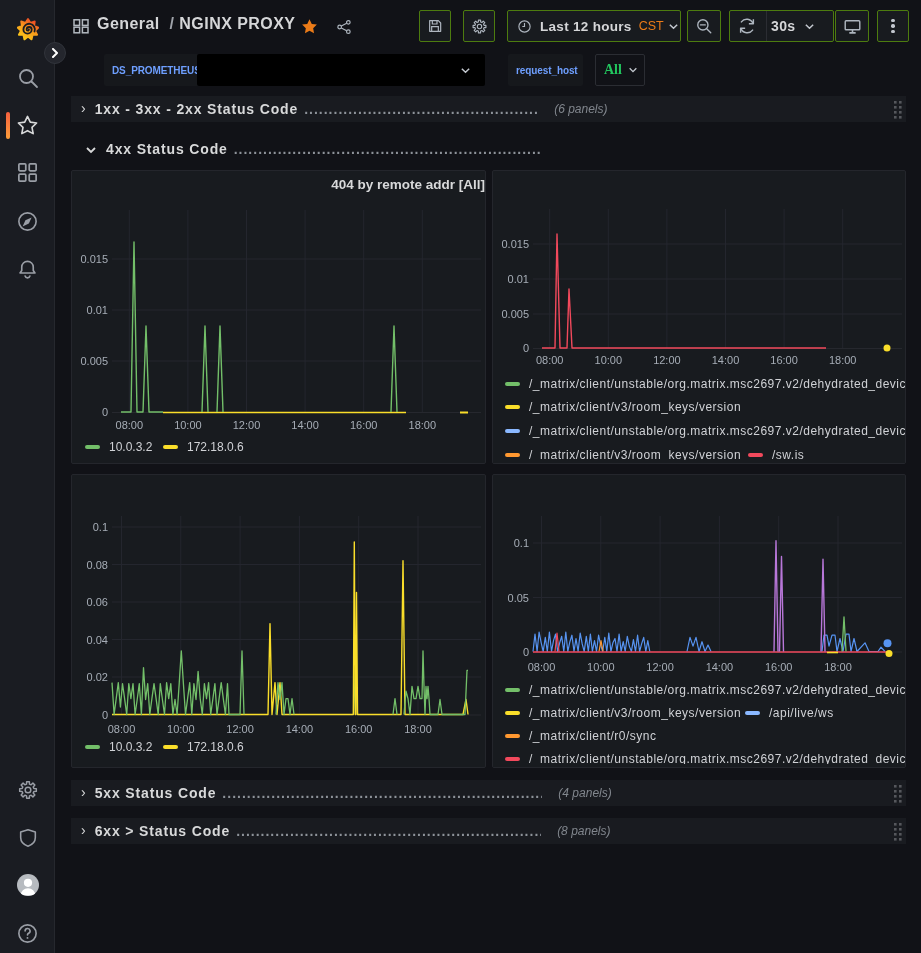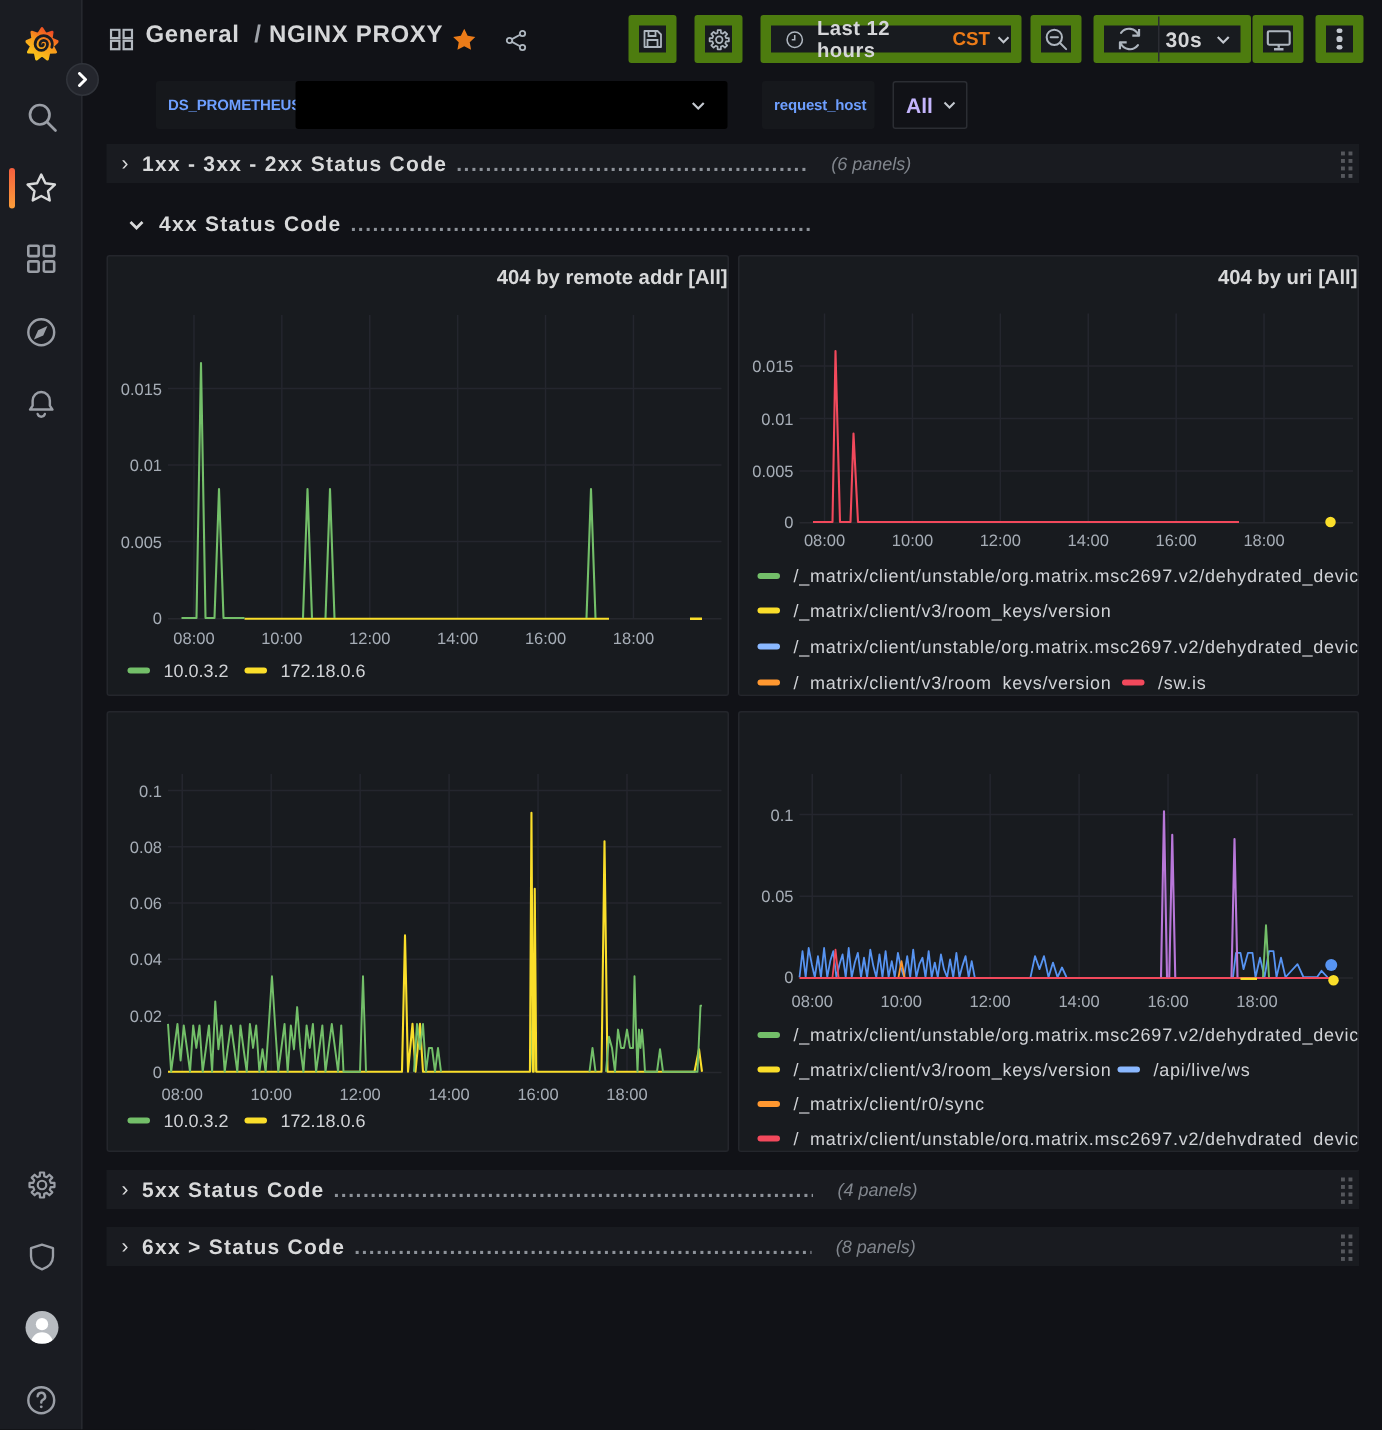--- a/index.html
+++ b/index.html
@@ -5,21 +5,21 @@
 * { margin:0; padding:0; box-sizing:border-box; }
 html,body { width:921px; height:953px; background:#111217; font-family:"Liberation Sans", sans-serif; overflow:hidden; }
 #page { position:relative; width:921px; height:953px; background:#111217; }
 
 #sidebar { position:absolute; left:0; top:0; width:55px; height:953px; background:#1a1c22; border-right:1px solid #26282e; }
 .sicon { position:absolute; left:0; width:55px; display:flex; justify-content:center; }
 #expander { position:absolute; left:44px; top:42px; width:22px; height:22px; border-radius:50%; background:#24262d; border:1px solid #31343b; z-index:30; display:flex; align-items:center; justify-content:center; }
 #activebar { position:absolute; left:6px; top:112px; width:4px; height:27px; border-radius:2px; background:linear-gradient(#f55f3e,#fc9e3a); }
 
 .navtitle { position:absolute; left:97px; top:15px; font-size:16px; color:#d5d6d8; font-weight:700; letter-spacing:0.45px; }
-.btn { position:absolute; height:32px; background:#181b1f; border:7px solid #4d7c0f; border-radius:2px; display:flex; align-items:center; justify-content:center; color:#aeb6bf; }
+.btn { position:absolute; height:32px; background:#181b1f; border:1px solid #4d7c0f; border-radius:2px; display:flex; align-items:center; justify-content:center; color:#aeb6bf; }
 
 .varlabel { position:absolute; top:54px; height:32px; background:#16181c; display:flex; align-items:center; padding:0 8px; color:#6e9fff; font-weight:700; font-size:10px; letter-spacing:-0.1px; border-radius:2px; white-space:nowrap; overflow:hidden; }
 
 .rowhead { position:absolute; left:71px; width:835px; height:26px; display:flex; align-items:center; color:#d8d9da; font-size:14px; font-weight:700; letter-spacing:0.85px; }
 .rowhead .dots { overflow:hidden; white-space:nowrap; color:#8d9299; font-weight:700; letter-spacing:1px; margin-left:6px; flex:none; }
 .rowhead .pcount { font-style:italic; font-weight:400; color:#81868d; font-size:12px; margin-left:16px; letter-spacing:0; white-space:nowrap; }
 .rowbg { background:#191b20; }
 .chev { color:#d8d9da; margin:-2px 9px 0 10px; font-weight:400; font-size:14px; letter-spacing:0; }
 
 .panel { position:absolute; width:415px; height:294px; background:#181b1f; border:1px solid #24262c; border-radius:2px; overflow:hidden; }
@@ -145,21 +145,21 @@
       <circle cx="12" cy="12" r="3.1"></circle>
       <path d="M21.08,10.49 L21.08,13.51 L18.40,13.60 L17.66,15.40 L19.49,17.35 L17.35,19.49 L15.40,17.66 L13.60,18.40 L13.51,21.08 L10.49,21.08 L10.40,18.40 L8.60,17.66 L6.65,19.49 L4.51,17.35 L6.34,15.40 L5.60,13.60 L2.92,13.51 L2.92,10.49 L5.60,10.40 L6.34,8.60 L4.51,6.65 L6.65,4.51 L8.60,6.34 L10.40,5.60 L10.49,2.92 L13.51,2.92 L13.60,5.60 L15.40,6.34 L17.35,4.51 L19.49,6.65 L17.66,8.60 L18.40,10.40 Z"></path>
     </svg>
   </div>
   <div class="btn" style="left:507px; top:10px; width:174px; justify-content:flex-start; padding-left:9px;">
     <svg width="15" height="15" viewBox="0 0 24 24" fill="none" stroke="#aeb6bf" stroke-width="1.8">
         <circle cx="12" cy="12" r="9"></circle>
         <path d="M12 6.5 V12 H8.5"></path>
       </svg>
     <span style="color:#d5d6d8; font-size:13.5px; font-weight:600; letter-spacing:0.3px; margin-left:8px;">Last 12 hours</span>
-    <span style="color:#eb7b18; font-size:12.5px; font-weight:700; margin-left:7px;">CST</span>
+    <span style="color:#eb7b18; font-size:12.5px; font-weight:400; margin-left:7px;">CST</span>
     <svg width="11" height="11" viewBox="0 0 12 12" fill="none" stroke="#c3c8cf" stroke-width="1.6" style="margin-left:4px;">
         <path d="M2 4 l4 4 4-4"></path>
       </svg>
   </div>
   <div class="btn" style="left:687px; top:10px; width:34px;">
     <svg width="18" height="18" viewBox="0 0 24 24" fill="none" stroke="#aeb6bf" stroke-width="1.8">
       <circle cx="10.5" cy="10.5" r="6.8"></circle>
         <path d="M15.6 15.6 L21 21 M7.3 10.5 h6.4" stroke-linecap="round"></path>
     </svg>
   </div>
@@ -187,21 +187,21 @@
   </div>
 
   <div class="varlabel" style="left:81px; width:102px;margin-left:23px;">DS_PROMETHEUS</div>
   <div style="position:absolute; left:197px; top:54px; width:288px; height:32px; background:#000; border-radius:2px;">
     <svg width="11" height="11" viewBox="0 0 12 12" fill="none" stroke="#c3c8cf" stroke-width="1.6" style="position:absolute; right:14px; top:11px;">
         <path d="M2 4 l4 4 4-4"></path>
       </svg>
   </div>
   <div class="varlabel" style="left:508px; width:75px;">request_host</div>
   <div style="position:absolute; left:595px; top:54px; width:50px; height:32px; background:#111217; border:1px solid #2b2d33; border-radius:2px; display:flex; align-items:center; padding-left:8px;">
-    <span style="color:#c4b5fd; font-size:14px; font-weight:600;">All</span>
+    <span style="color:#22c55e; font-size:14px; font-weight:600;font-family:Liberation Serif, serif;">All</span>
     <svg width="10" height="10" viewBox="0 0 12 12" fill="none" stroke="#c3c8cf" stroke-width="1.6" style="margin-left:6px;">
         <path d="M2 4 l4 4 4-4"></path>
       </svg>
   </div>
 
   <div class="rowhead rowbg" style="top:96px;">
     <span class="chev">›</span>1xx - 3xx - 2xx Status Code<span class="dots" style="width:234px;">......................................................................</span><span class="pcount">(6 panels)</span>
     <svg width="10" height="22" viewBox="0 0 10 22" style="position:absolute; right:3px; top:2px;" fill="#55575c">
         <rect x="1" y="3" width="2.6" height="2.6"></rect>
         <rect x="6" y="3" width="2.6" height="2.6"></rect>
@@ -274,21 +274,20 @@
         <path d="M130,215 L133,129 L136,215" fill="none" stroke="#73bf69" stroke-width="1.4" stroke-linejoin="round"></path>
         <path d="M145,215 L148,129 L151,215" fill="none" stroke="#73bf69" stroke-width="1.4" stroke-linejoin="round"></path>
         <path d="M319,215 L322,129 L325,215" fill="none" stroke="#73bf69" stroke-width="1.4" stroke-linejoin="round"></path>
         <rect x="13" y="248.0" width="15" height="4" rx="2" fill="#73bf69"></rect>
         <text x="37" y="254" font-size="12" fill="#d0d2d6">10.0.3.2</text>
         <rect x="91" y="248.0" width="15" height="4" rx="2" fill="#fade2a"></rect>
         <text x="115" y="254" font-size="12" fill="#d0d2d6">172.18.0.6</text>
       </svg>
   </div>
   <div class="panel" id="pB" style="left:492px; top:170px; width:414px;">
-    <div class="ptitle">404 by uri [All]</div>
     <svg width="413" height="266" style="position:absolute;left:0;top:26px;">
         <line x1="56.7" y1="12" x2="56.7" y2="151" stroke="#24262e" stroke-width="1"></line>
         <line x1="115.3" y1="12" x2="115.3" y2="151" stroke="#24262e" stroke-width="1"></line>
         <line x1="173.9" y1="12" x2="173.9" y2="151" stroke="#24262e" stroke-width="1"></line>
         <line x1="232.5" y1="12" x2="232.5" y2="151" stroke="#24262e" stroke-width="1"></line>
         <line x1="291.1" y1="12" x2="291.1" y2="151" stroke="#24262e" stroke-width="1"></line>
         <line x1="349.7" y1="12" x2="349.7" y2="151" stroke="#24262e" stroke-width="1"></line>
         <line x1="40" y1="47.0" x2="409" y2="47.0" stroke="#24262e" stroke-width="1"></line>
         <line x1="40" y1="82.0" x2="409" y2="82.0" stroke="#24262e" stroke-width="1"></line>
         <line x1="40" y1="117.0" x2="409" y2="117.0" stroke="#24262e" stroke-width="1"></line>

